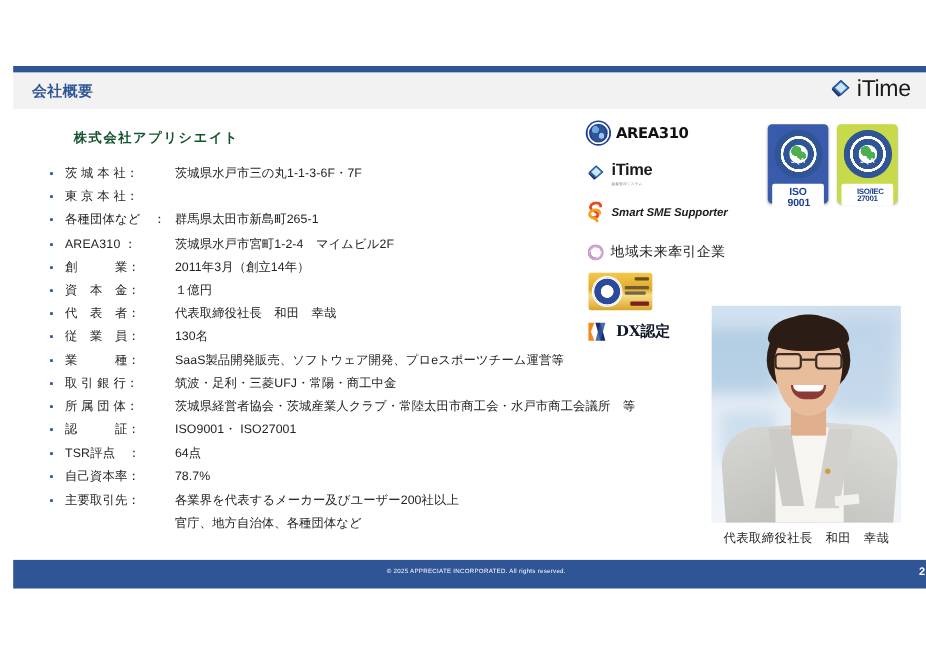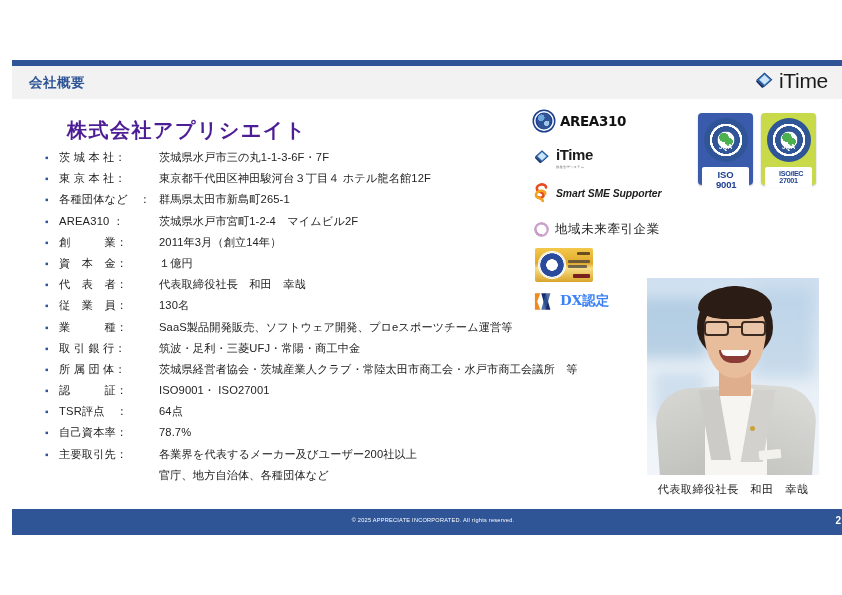--- a/index.html
+++ b/index.html
@@ -62,23 +62,23 @@
     font-size: 21px;
     color: #1a1a1a;
     letter-spacing: -.3px;
     line-height: 1;
   }
 
   
   .company-name {
     position: absolute;
     left: 55px; top: 57px;
-    font-size: 20px;
-    font-weight: bold;
-    color: #4c1d95;
+    font-size: 12px;
+    font-weight: bold;
+    color: #14532d;
     letter-spacing: 1.5px;
   }
 
   
   .info-list {
     position: absolute;
     left: 30px; top: 90px;
     width: 600px;
   }
   .info-row {
@@ -227,21 +227,21 @@
   .award-badge .l4 { left: 38px; top: 26px; width: 17px; height: 4px; background: #7a1f1f; }
 
   .dx-mark {
     flex: 0 0 20px;
     width: 20px; height: 21px;
     position: relative;
   }
   .dx-text {
     font-size: 13.5px;
     font-weight: bold;
-    color: #3b82f6;
+    color: #0f172a;
     letter-spacing: 0px;
     font-family: "DejaVu Serif", serif;
   }
 
   
   .iso-badges {
     position: absolute;
     left: 686px; top: 53px;
     display: flex;
     gap: 8px;
@@ -516,21 +516,20 @@
   <div class="info-list">
 
     <div class="info-row">
       <span class="bullet">▪</span>
       <span class="info-label">茨 城 本 社：</span>
       <span class="info-value">茨城県水戸市三の丸1-1-3-6F・7F</span>
     </div>
     <div class="info-row">
       <span class="bullet">▪</span>
       <span class="info-label">東 京 本 社：</span>
-      <span class="info-value">東京都千代田区神田駿河台３丁目４ ホテル龍名館12F</span>
     </div>
     <div class="info-row">
       <span class="bullet">▪</span>
       <span class="info-label">各種団体など　：</span>
       <span class="info-value">群馬県太田市新島町265-1</span>
     </div>
     <div class="info-row">
       <span class="bullet">▪</span>
       <span class="info-label">AREA310 ：</span>
       <span class="info-value">茨城県水戸市宮町1-2-4　マイムビル2F</span>

